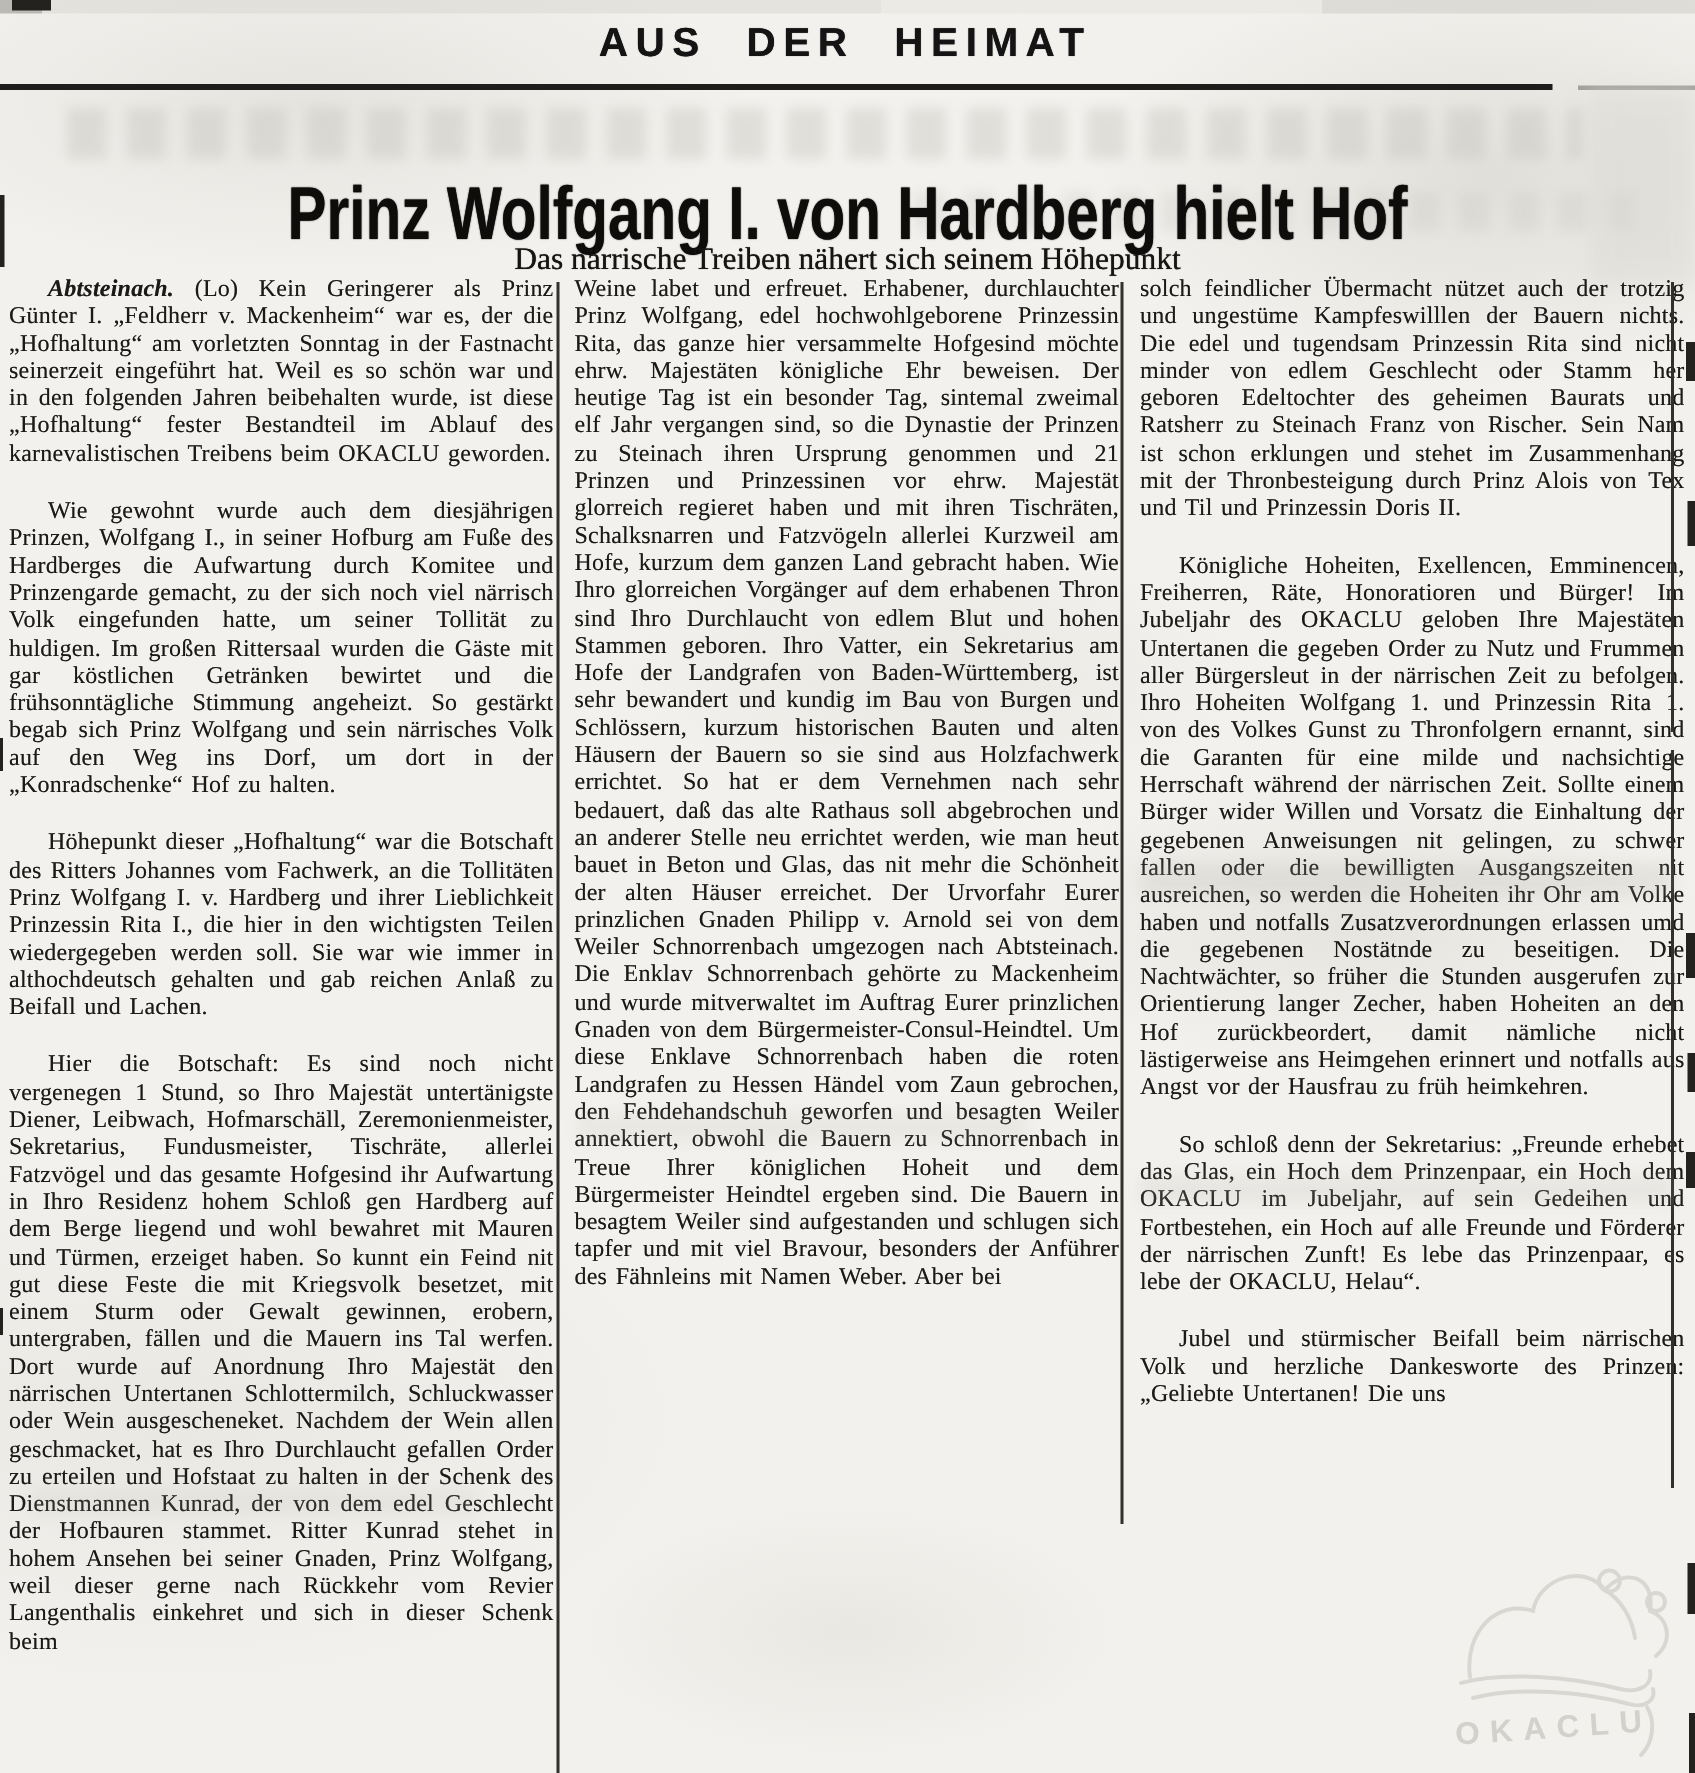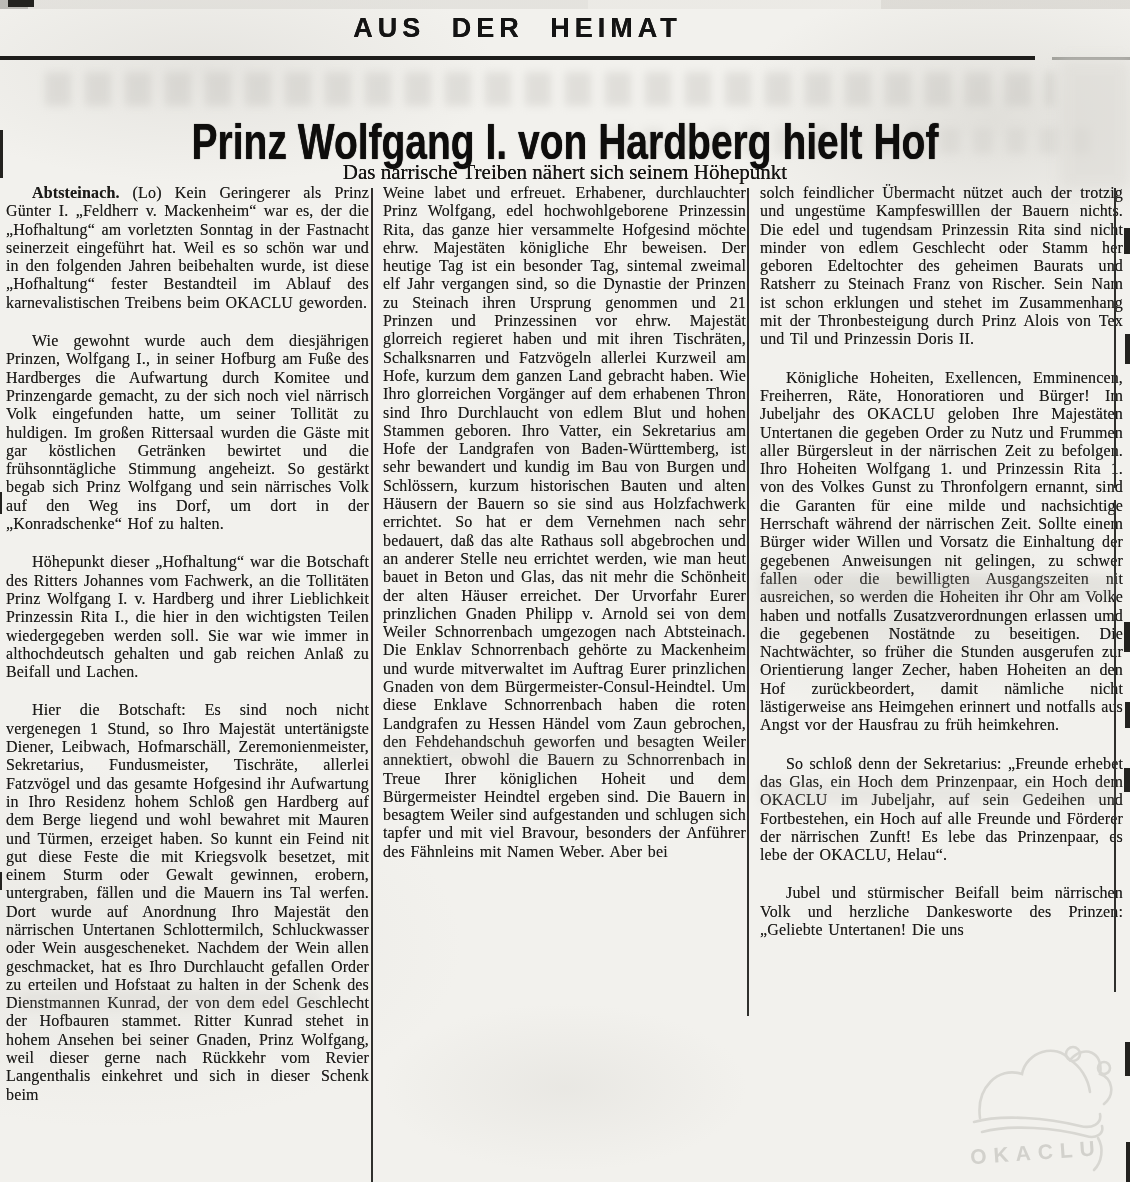--- a/index.html
+++ b/index.html
@@ -13,21 +13,21 @@
       radial-gradient(ellipse 300px 120px at 55% 38%, rgba(205,203,197,.25), transparent 70%),
       radial-gradient(ellipse 340px 140px at 80% 52%, rgba(200,198,192,.30), transparent 70%),
       radial-gradient(ellipse 500px 260px at 10% 80%, rgba(210,208,202,.28), transparent 70%),
       radial-gradient(ellipse 260px 120px at 50% 92%, rgba(206,204,198,.25), transparent 70%);
     font-family:"Liberation Serif","DejaVu Serif",serif;
     color:#1b1a18;
   }
   .top-strip{position:absolute;left:0;top:0;width:100%;height:9px;
     background:linear-gradient(90deg,#8f8d88 0 28px,#d9d7d2 28px 52%,#e6e4df 52% 78%,#cfccc6 78% 100%);
     opacity:.55;}
-  .kicker-wrap{position:absolute;left:0;top:13px;width:1035px;text-align:center;}
+  .kicker-wrap{position:absolute;left:0;top:13px;width:1035px;text-align:center;padding-left:46px;}
   .kicker{
     font-family:"Liberation Sans","DejaVu Sans",sans-serif;
     font-weight:bold;font-size:27px;letter-spacing:5px;word-spacing:14px;color:#141414;
     text-shadow:0 0 .5px #141414;
   }
   .top-rule{position:absolute;left:0;top:56px;width:1035px;height:4px;background:#1e1d1b;}
   .top-rule-tail{position:absolute;left:1052px;top:57px;width:78px;height:3px;background:#5a5954;opacity:.5;}
 
   .ghost{position:absolute;filter:blur(4px);pointer-events:none;}
   .ghost1{top:72px;left:45px;width:1010px;height:34px;opacity:.38;
@@ -52,21 +52,21 @@
   .columns{position:absolute;left:6px;top:184px;width:1118px;bottom:0;display:flex;gap:14px;align-items:flex-start;}
   .column{
     width:363px;text-align:justify;font-size:16px;line-height:18.3px;
     letter-spacing:.15px;word-spacing:1.5px;
     hyphens:auto;-webkit-hyphens:auto;
     text-shadow:0 0 .4px rgba(20,19,17,.55);
   }
   .column p{margin:0;}
   .column p + p{margin-top:20px;}
   .column p.indent{text-indent:26px;}
-  .column strong{font-weight:bold;}
+  .column strong{font-weight:bold;font-style:italic;}
 
   .vrule{position:absolute;width:2px;background:#30302d;}
   .vrule1{left:371px;top:188px;height:994px;}
   .vrule2{left:747px;top:188px;height:828px;}
   .vrule3{left:1114px;top:188px;height:300px;}
   .vrule4{left:1114px;top:500px;height:492px;}
 
   .edge-mark{position:absolute;background:#23221f;}
   .em-l1{left:0;top:130px;width:3px;height:48px;}
   .em-l2{left:0;top:492px;width:2px;height:22px;}

